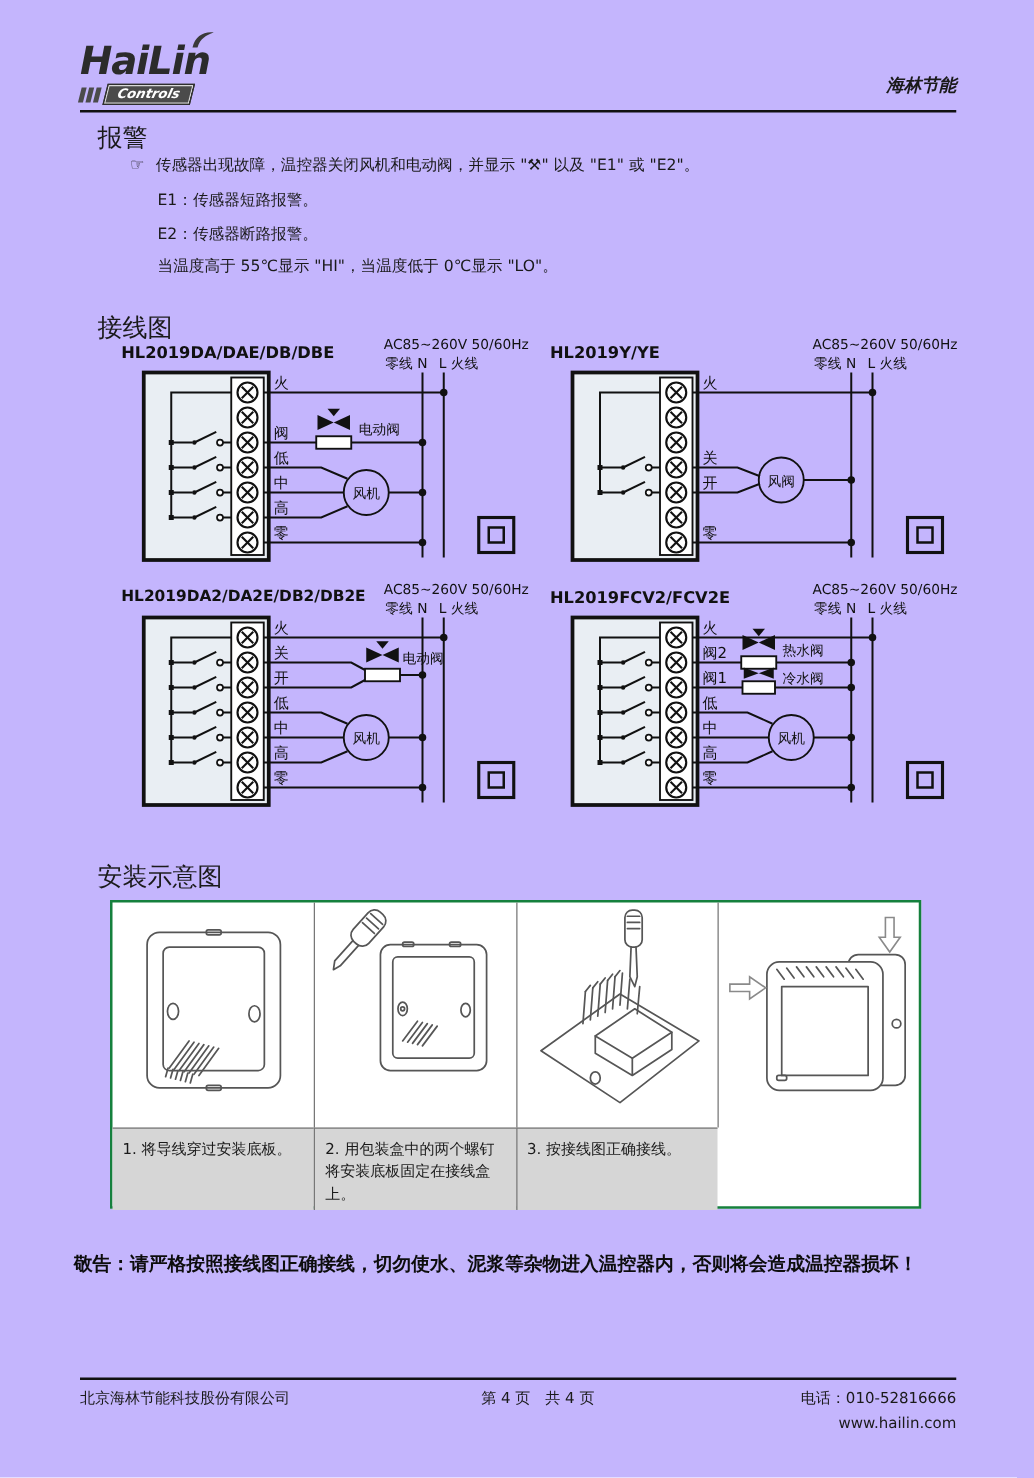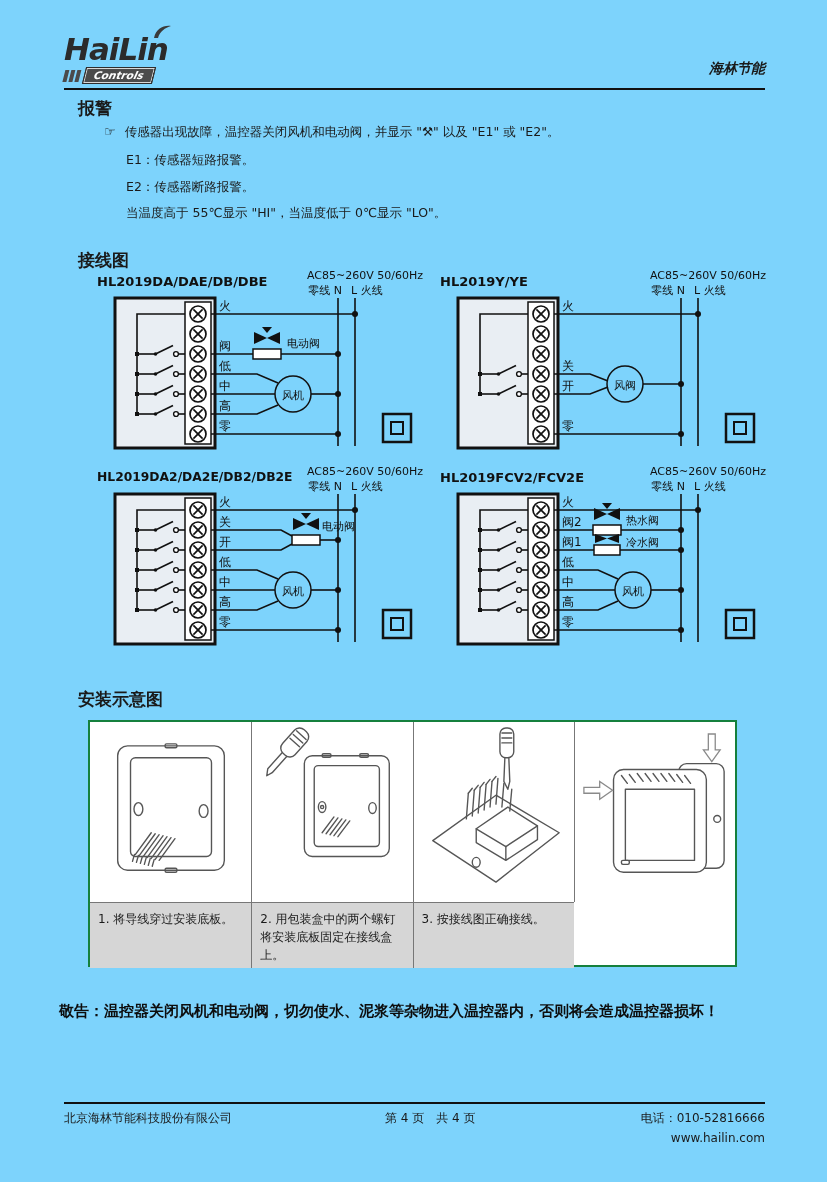--- a/index.html
+++ b/index.html
@@ -1,35 +1,35 @@
 <!DOCTYPE html>
 <html><head>
 <meta charset="utf-8">
 <style>
   html,body{margin:0;padding:0;background:#fff;}
   body{font-family:"DejaVu Sans","Liberation Sans",sans-serif;color:#1a1a1a;}
-  .page{position:relative;width:827px;height:1182px;background:#7dd3fc;overflow:hidden;}
+  .page{position:relative;width:827px;height:1182px;background:#c4b5fd;overflow:hidden;}
 
   
   .logo{position:absolute;left:64px;top:34px;}
   .logo-main{position:relative;display:inline-block;font-style:italic;font-weight:800;
              font-size:31px;line-height:1;letter-spacing:-1px;color:#2b2b2b;}
   .leaf{position:absolute;top:-9px;right:-4px;}
   .logo-bar{display:flex;align-items:center;margin-top:2px;transform:skewX(-14deg);}
   .stripe{width:4px;height:12px;background:#4b4b4b;margin-right:2px;}
   .controls-badge{background:#4b4b4b;color:#fff;font-style:italic;font-weight:bold;
                   font-size:10.5px;padding:1px 9px 2px 9px;margin-left:2px;border:1px solid #2e2e2e;
                   box-shadow:inset 0 0 0 1px #d9d9d9;}
   .brand-cn{position:absolute;right:62px;top:60px;font-weight:bold;font-style:italic;font-size:14px;}
   .rule{position:absolute;left:64px;width:701px;height:2px;background:#111;}
   .rule-top{top:88px;}
   .rule-bottom{top:1102px;}
 
   
-  .sec-heading{position:absolute;font-size:17px;font-weight:bold;}
+  .sec-heading{position:absolute;font-size:20px;font-weight:normal;}
   .alarm-line{position:absolute;font-size:12.5px;white-space:nowrap;}
   .pointer{display:inline-block;margin-right:9px;font-size:13px;}
   .tool{font-weight:bold;}
 
   
   svg.diagram{position:absolute;}
   svg.diagram text{fill:#111;}
   .wire{stroke:#111;stroke-width:1.6;fill:none;}
   .thin{stroke:#111;stroke-width:1.5;fill:none;}
   .d-title{font-size:13px;font-weight:bold;}
@@ -412,21 +412,21 @@
         <polygon class="arrow" points="8,64 24,64 24,58 37,67 24,76 24,70 8,70"></polygon>
         <polygon class="arrow" points="134,10 141,10 141,26 146,26 137.5,38 129,26 134,26"></polygon>
       </svg>
     </div>
 
     <div class="cap-cell">1. 将导线穿过安装底板。</div>
     <div class="cap-cell sep">2. 用包装盒中的两个螺钉将安装底板固定在接线盒上。</div>
     <div class="cap-cell sep">3. 按接线图正确接线。</div>
   </div>
 
-  <div class="notice">敬告：温控器关闭风机和电动阀，切勿使水、泥浆等杂物进入温控器内，否则将会造成温控器损坏！</div>
+  <div class="notice">敬告：请严格按照接线图正确接线，切勿使水、泥浆等杂物进入温控器内，否则将会造成温控器损坏！</div>
 
   <div class="rule rule-bottom"></div>
   <div class="foot" style="left:64px;top:1110px;">北京海林节能科技股份有限公司</div>
   <div class="foot" style="left:385px;top:1110px;">第 4 页　共 4 页</div>
   <div class="foot" style="right:62px;top:1110px;text-align:center;">电话：010-52816666</div>
   <div class="foot" style="right:62px;top:1131px;text-align:right;">www.hailin.com</div>
 
 </div>
 
 </body></html>

